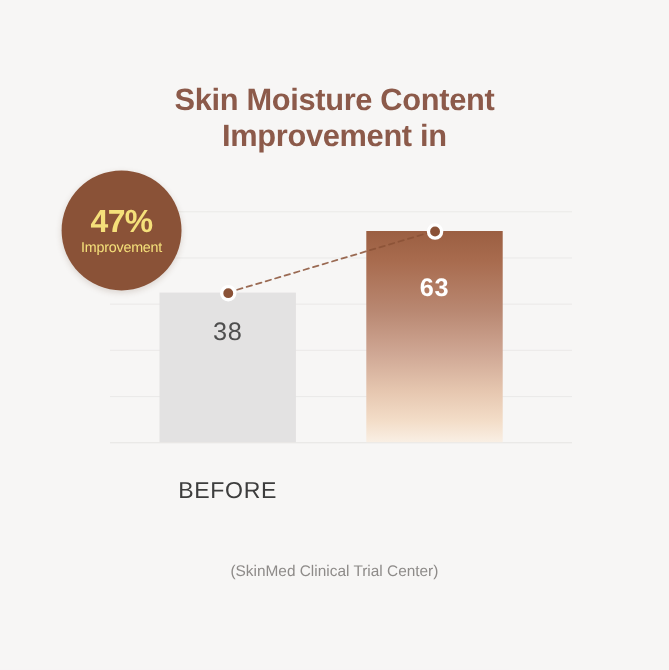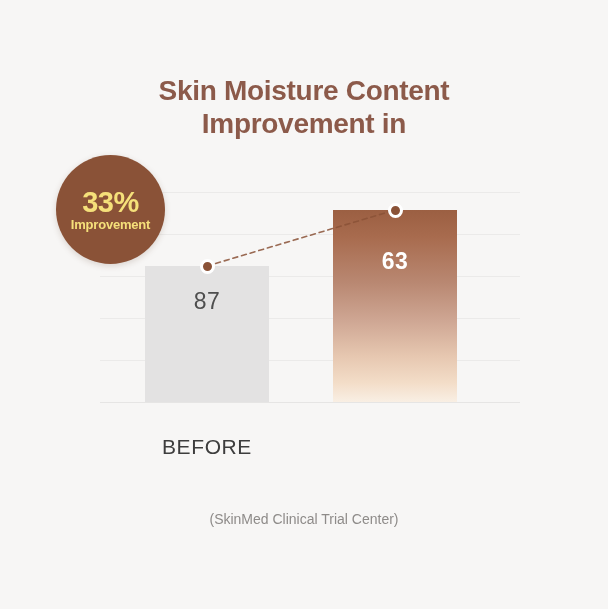--- a/index.html
+++ b/index.html
@@ -163,21 +163,21 @@
   .badge-pct {
     color: #f5e07a;
     font-size: 29px;
     font-weight: bold;
     line-height: 30px;
     letter-spacing: -0.5px;
   }
   .badge-sub {
     color: #f5e07a;
     font-size: 13px;
-    font-weight: bold;
+    font-weight: normal;
     line-height: 16px;
     letter-spacing: -0.2px;
   }
 
   
   .footnote {
     position: absolute;
     left: 0;
     top: 510px;
     width: 608px;
@@ -201,39 +201,39 @@
   <div class="plot">
 
     <div class="gridline g0"></div>
     <div class="gridline g1"></div>
     <div class="gridline g2"></div>
     <div class="gridline g3"></div>
     <div class="gridline g4"></div>
     <div class="gridline g5"></div>
 
     <div class="bar bar-before">
-      <span class="bar-value value-before">87</span>
+      <span class="bar-value value-before">38</span>
     </div>
 
     <div class="bar bar-after">
       <span class="bar-value value-after">63</span>
     </div>
 
     <svg class="connector" viewBox="0 0 420 222">
       <line x1="107" y1="81" x2="295" y2="25" stroke="#8a5237" stroke-width="1.6" stroke-dasharray="5 4" stroke-linecap="round" opacity="0.85"></line>
     </svg>
 
     <div class="marker marker-before"></div>
     <div class="marker marker-after"></div>
   </div>
 
   <div class="cat-label cat-before">BEFORE</div>
 
   <div class="badge">
-    <div class="badge-pct">33%</div>
+    <div class="badge-pct">47%</div>
     <div class="badge-sub">Improvement</div>
   </div>
 
   <div class="footnote">
     <span class="footnote-line">(SkinMed Clinical Trial Center)</span>
   </div>
 
 </div>
 
 </body></html>

